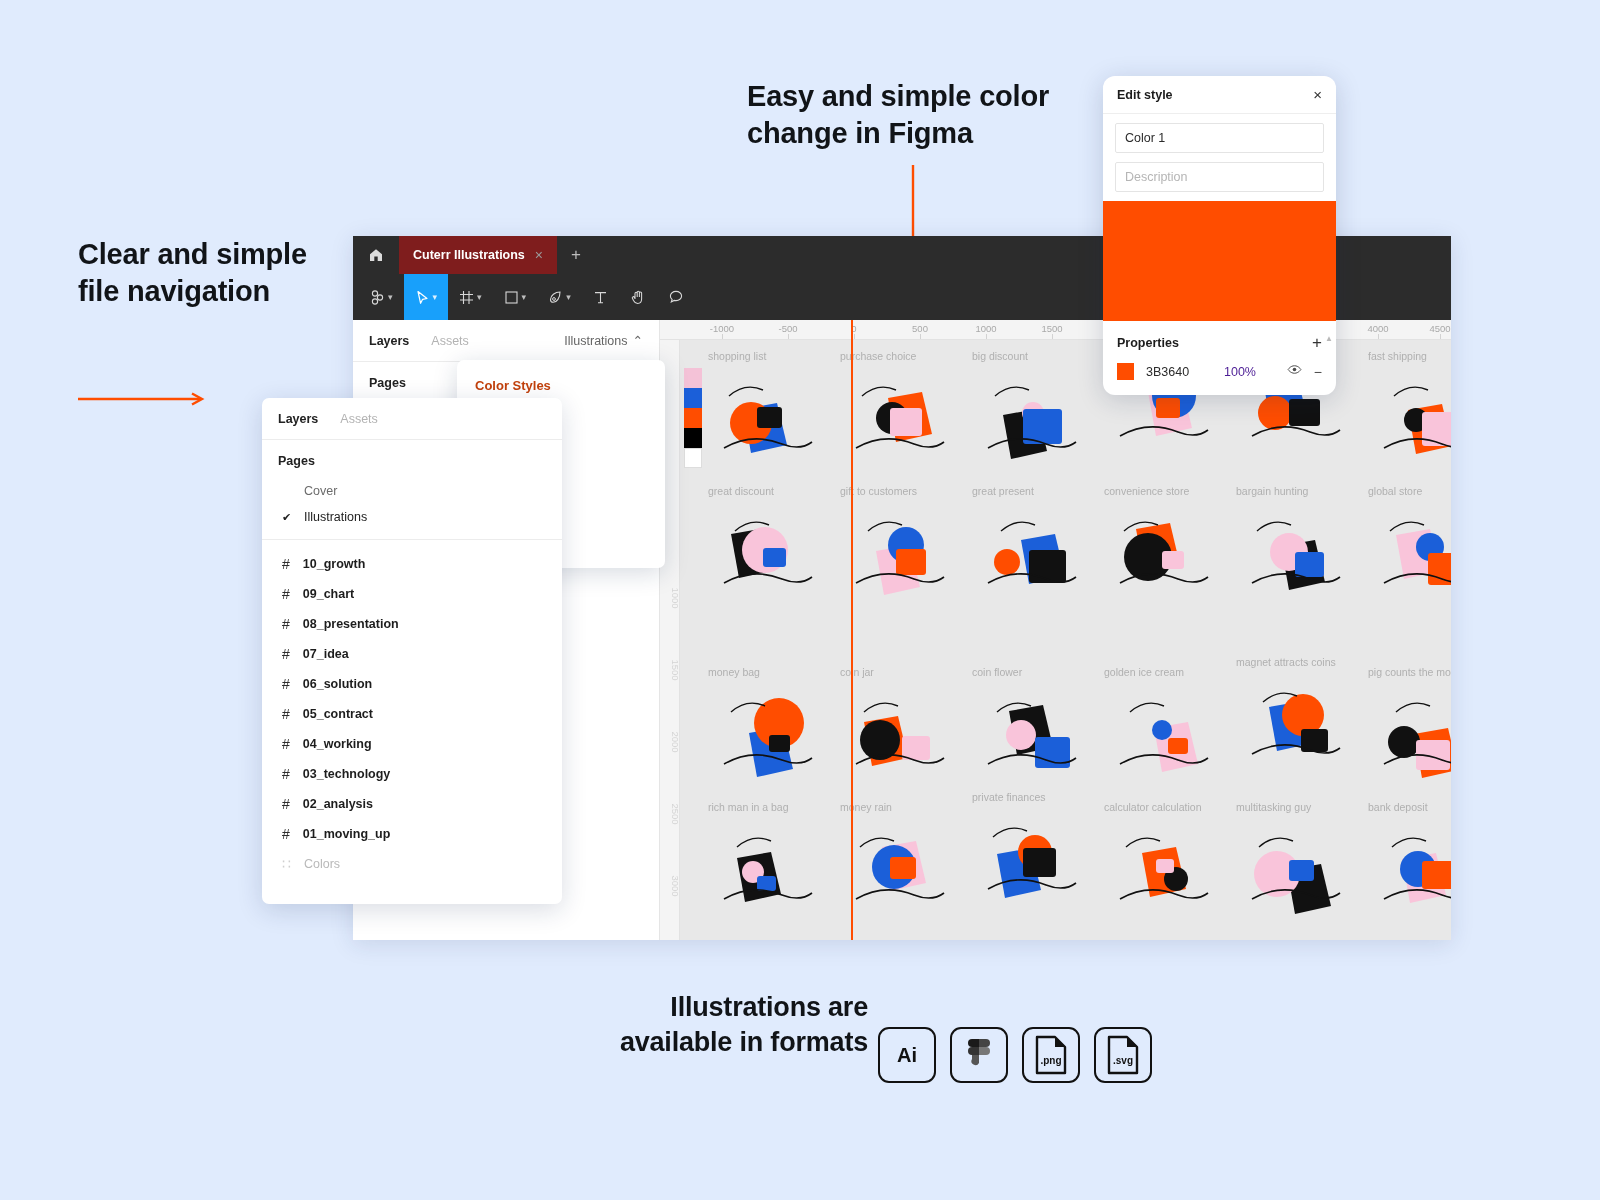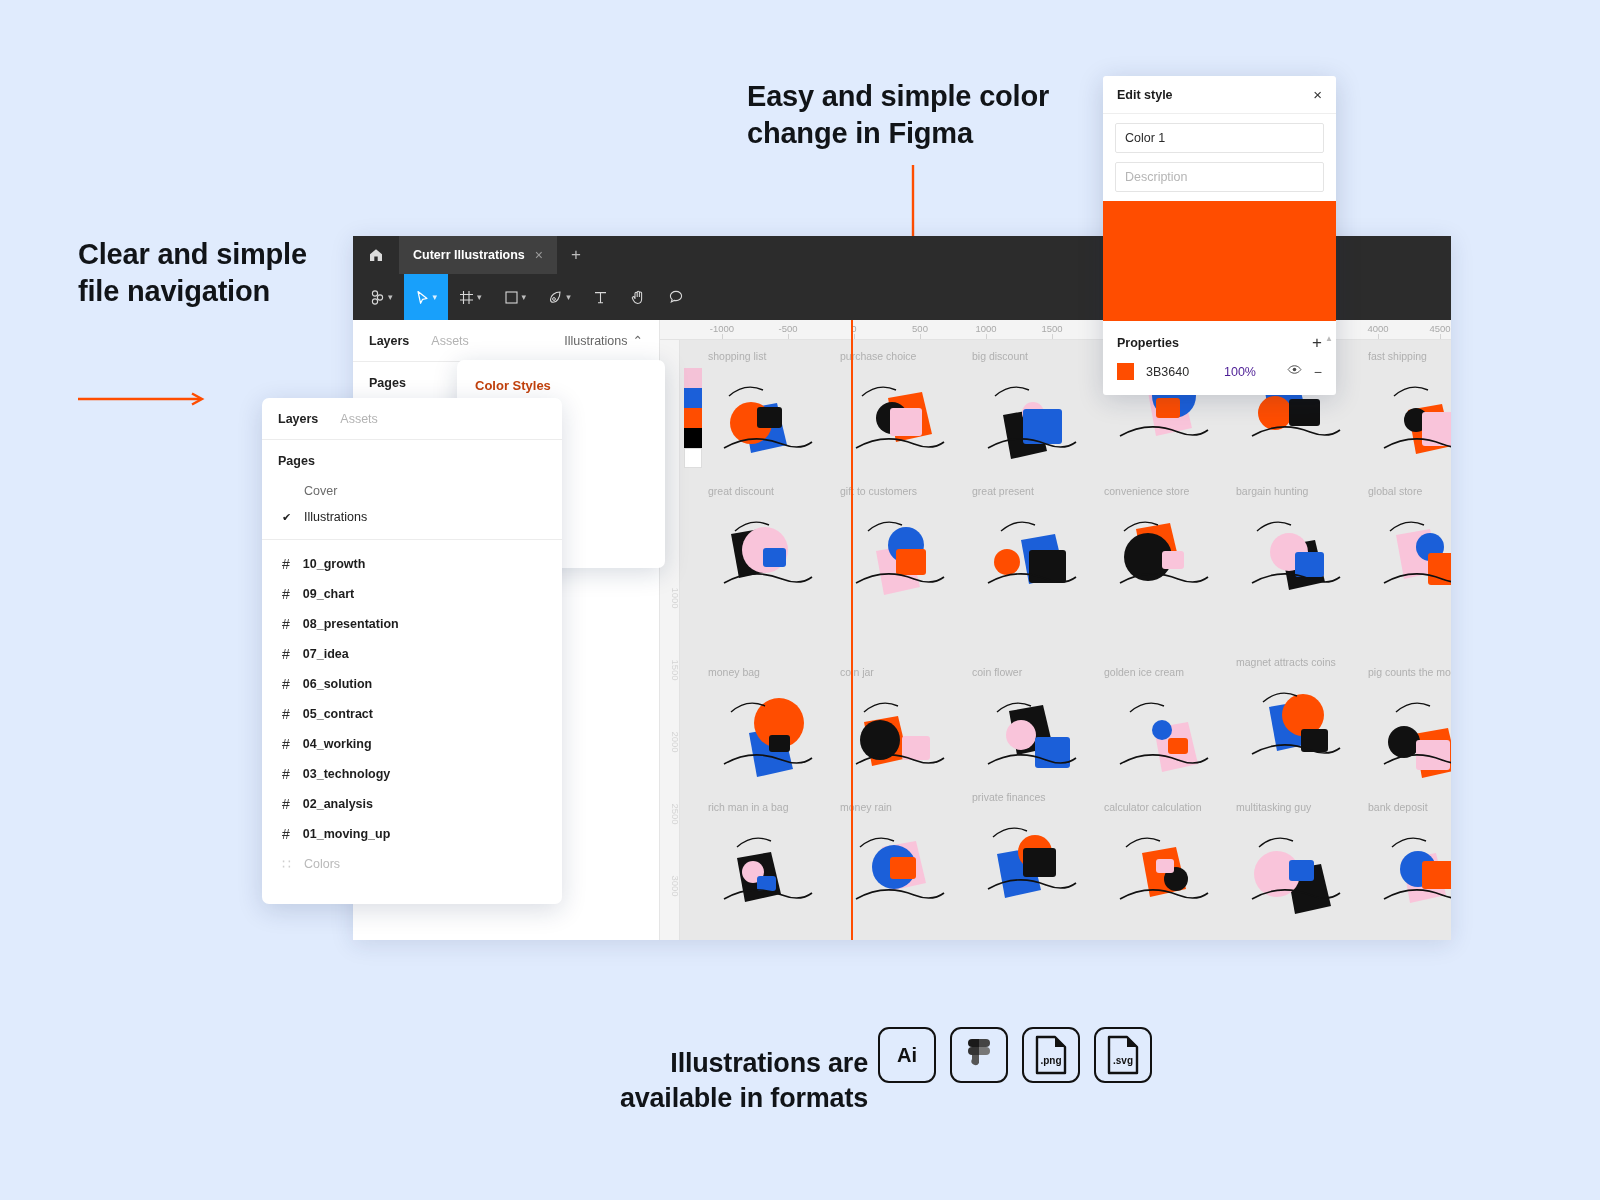--- a/index.html
+++ b/index.html
@@ -14,41 +14,41 @@
   
   .annot-heading {
     position: absolute;
     font-weight: 700;
     color: #111418;
     line-height: 1.28;
     letter-spacing: -0.2px;
   }
   #heading-left  { left: 78px;  top: 236px; font-size: 29px; width: 250px; }
   #heading-top   { left: 747px; top: 78px;  font-size: 29px; width: 320px; }
-  #heading-bottom{ left: 578px; top: 1046px; font-size: 27px; width: 290px; text-align: right; }
+  #heading-bottom{ left: 578px; top: 990px; font-size: 27px; width: 290px; text-align: right; }
 
   
   #arrow-left { position: absolute; left: 78px; top: 392px; width: 130px; height: 14px; }
   #arrow-down { position: absolute; left: 903px; top: 165px; width: 20px; height: 250px; }
 
   
   #figma-window {
     position: absolute; left: 353px; top: 236px;
     width: 1098px; height: 704px;
     background: #fff;
     box-shadow: 0 4px 22px rgba(30,50,90,.13);
     overflow: hidden;
   }
   #titlebar {
     height: 38px; background: #2c2c2c; display: flex; align-items: stretch;
   }
   .home-btn { width: 46px; display: flex; align-items: center; justify-content: center; }
   .tab {
     display: flex; align-items: center; gap: 10px;
-    padding: 0 14px; background: #404040;
+    padding: 0 14px; background: #7f1d1d;
     color: #fff; font-size: 12.5px; font-weight: 700;
   }
   .tab .close { color: #9b9b9b; font-size: 14px; font-weight: 400; }
   .newtab { display: flex; align-items: center; padding: 0 14px; color: #bdbdbd; font-size: 17px; }
 
   #toolbar {
     height: 46px; background: #2c2c2c; display: flex; align-items: stretch;
     padding-left: 6px;
   }
   .tool {
@@ -137,21 +137,21 @@
     display: flex; align-items: center; gap: 13px;
     padding: 7px 16px 7px 20px; font-size: 12.5px; color: #1d1d1d; font-weight: 700;
   }
   .layer-row .hash { color: #2b2b2b; font-size: 14px; font-weight: 400; }
   .layer-row.muted { color: #b9b9b9; font-weight: 400; }
   .layer-row.muted .hash { color: #cfcfcf; }
 
   
   #edit-style {
     position: absolute; left: 1103px; top: 76px; width: 233px;
-    background: #fff; border-radius: 3px;
+    background: #fff; border-radius: 12px;
     box-shadow: 0 5px 26px rgba(20,40,80,.18);
     overflow: hidden;
   }
   #edit-style .es-head {
     display: flex; align-items: center; justify-content: space-between;
     padding: 11px 14px; border-bottom: 1px solid #eee;
   }
   #edit-style .es-title { font-size: 12.5px; font-weight: 700; color: #1c1c1c; }
   #edit-style .es-close { font-size: 15px; color: #333; line-height: 1; }
   .es-field {

